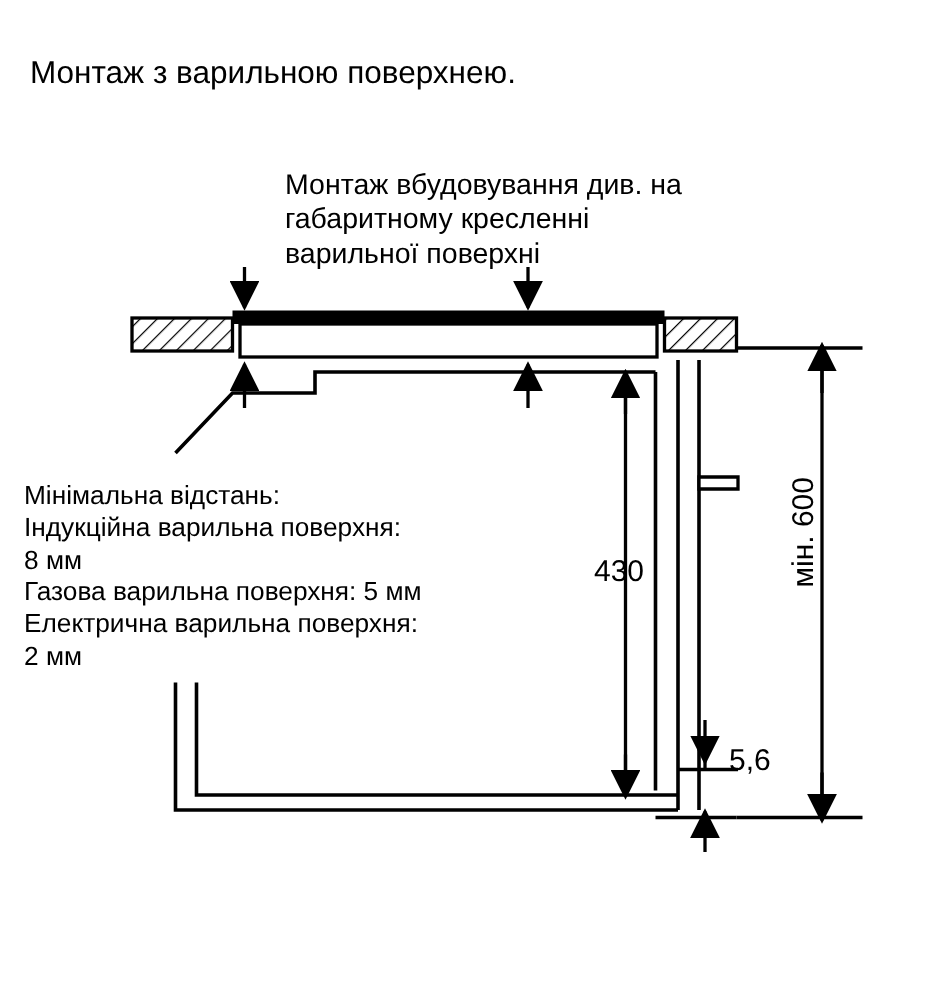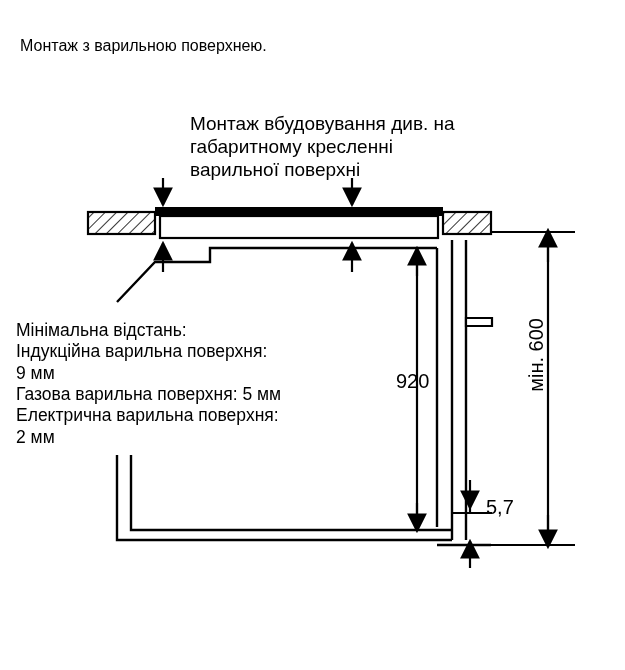--- a/index.html
+++ b/index.html
@@ -20,21 +20,21 @@
   }
   .txt {
     position: absolute;
     white-space: pre;
     line-height: 1.22;
     color: #000;
   }
   #title {
     left: 20px;
     top: 36px;
-    font-size: 16px;
+    font-size: 21px;
     font-weight: 400;
     text-align: center;
   }
   #note-top {
     left: 190px;
     top: 112px;
     font-size: 19px;
     text-align: left;
   }
   #min-block {
@@ -76,28 +76,28 @@
 <div id="page">
 
   <div class="txt" id="title">Монтаж з варильною поверхнею.</div>
 
   <div class="txt" id="note-top">Монтаж вбудовування див. на
 габаритному кресленні
 варильної поверхні</div>
 
   <div class="txt" id="min-block">Мінімальна відстань:
 Індукційна варильна поверхня:
-9 мм
+8 мм
 Газова варильна поверхня: 5 мм
 Електрична варильна поверхня:
 2 мм</div>
 
-  <div class="txt" id="dim-570">920</div>
+  <div class="txt" id="dim-570">430</div>
 
-  <div class="txt" id="dim-75">5,7</div>
+  <div class="txt" id="dim-75">5,6</div>
 
   <div class="txt" id="dim-600">мін. 600</div>
 
 
   <svg width="625" height="670" viewBox="0 0 625 670">
     <defs>
       <pattern id="hatch" width="8" height="8" patternUnits="userSpaceOnUse" patternTransform="rotate(45)">
         <line x1="0" y1="0" x2="0" y2="8" stroke="#000000" stroke-width="1.6"></line>
       </pattern>
       <marker id="arrHead" markerWidth="9" markerHeight="9" refX="8" refY="4.5" orient="auto">

